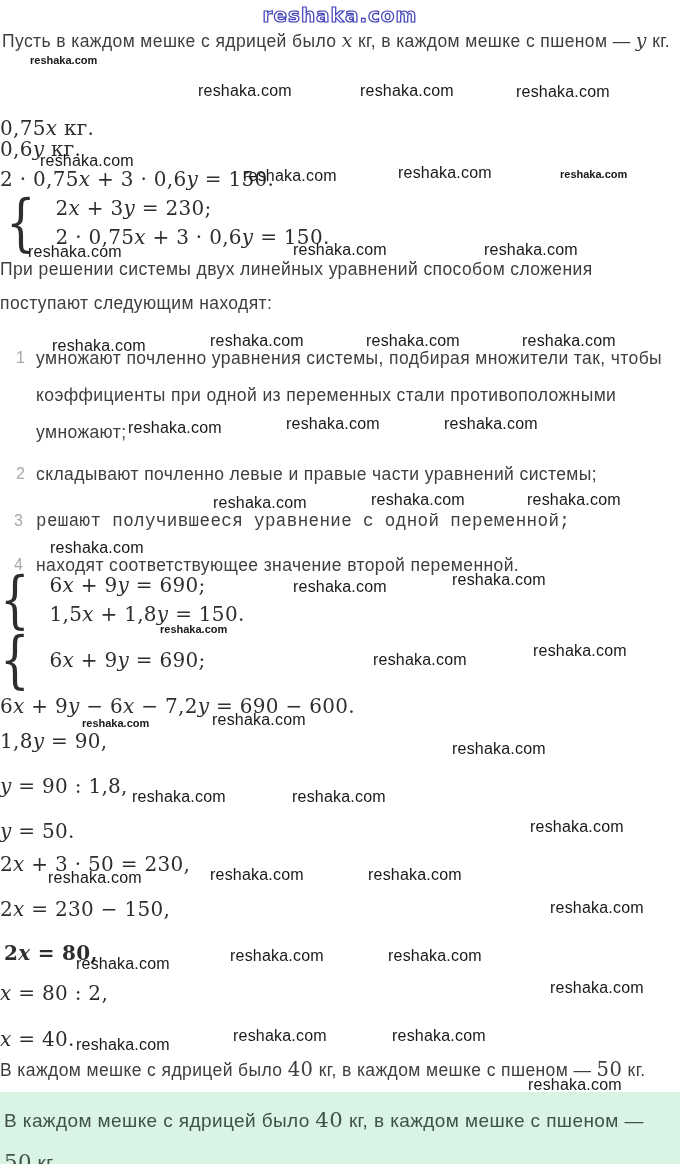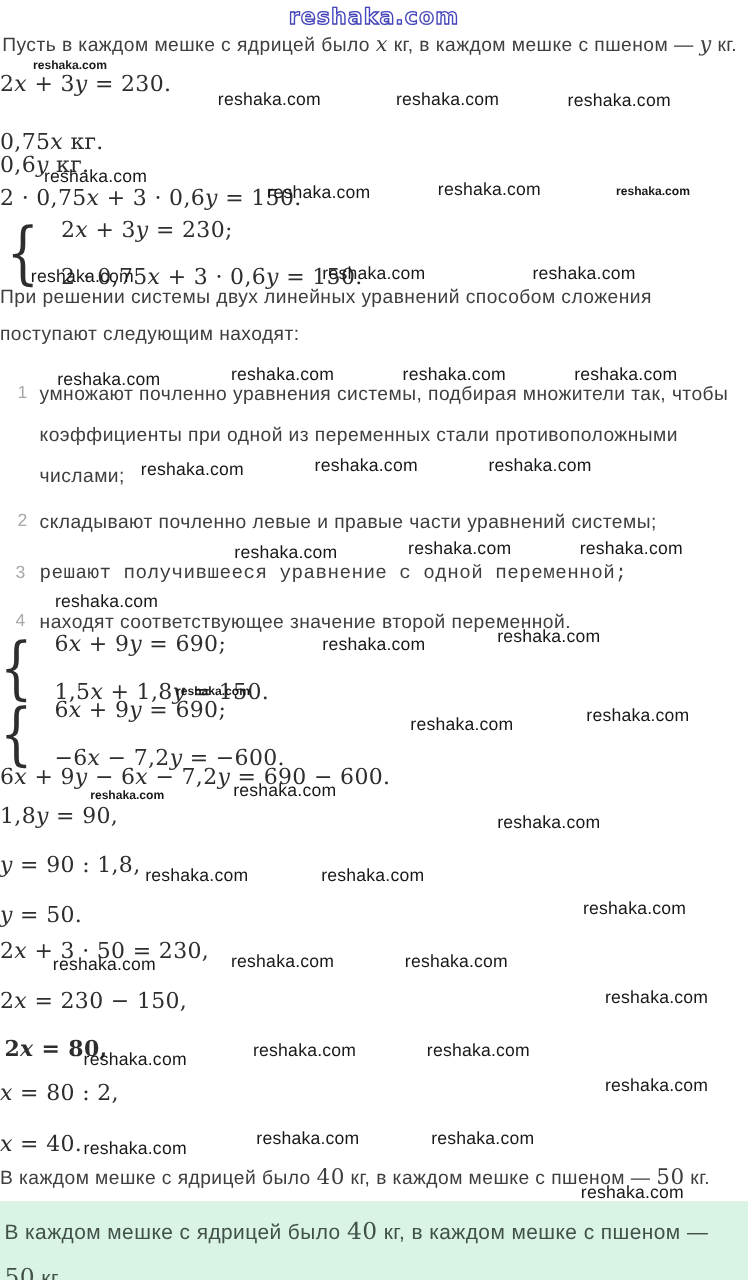--- a/index.html
+++ b/index.html
@@ -18,21 +18,21 @@
   .math{position:absolute;font-family:"DejaVu Serif",serif;font-size:20px;color:#2e2e2e;
         letter-spacing:0.3px;white-space:nowrap;}
   .mv{font-style:italic;font-family:"DejaVu Serif",serif;}
   .mixed .mv{font-size:1.08em;}
   .mixed .mn{font-family:"DejaVu Serif",serif;font-size:1.12em;}
 
   
   .system{position:absolute;display:flex;align-items:center;gap:10px;}
   .brace{font-family:"DejaVu Serif",serif;font-weight:300;color:#2e2e2e;font-size:62px;
          line-height:58px;transform:scaleX(.75);transform-origin:left center;}
-  .syslines{display:flex;flex-direction:column;gap:14px;}
+  .syslines{display:flex;flex-direction:column;}
   .sysline{font-family:"DejaVu Serif",serif;font-size:20px;color:#2e2e2e;letter-spacing:0.3px;
            line-height:29px;white-space:nowrap;}
 
   
   .stepnum{position:absolute;font-size:16px;color:#a8a8a8;}
 
   
   .wm{position:absolute;font-size:16px;color:#181818;letter-spacing:0.2px;white-space:nowrap;z-index:5;}
   .wm-sm{position:absolute;font-size:11px;font-weight:bold;color:#181818;white-space:nowrap;z-index:5;}
 
@@ -45,21 +45,20 @@
 <body>
 
 <div class="page">
 
   <div class="logo">reshaka.com</div>
 
   <div class="txt mixed" style="left:2px;top:29px;">Пусть в каждом мешке с ядрицей было <i class="mv">x</i> кг, в каждом мешке с пшеном — <i class="mv">y</i> кг.</div>
 
   <span class="wm-sm" style="left:30px;top:54px;">reshaka.com</span>
 
-  <div class="math" style="left:0;top:64px;">2<i class="mv">x</i> + 3<i class="mv">y</i> = 230.</div>
 
   <span class="wm" style="left:198px;top:82px;">reshaka.com</span>
   <span class="wm" style="left:360px;top:82px;">reshaka.com</span>
   <span class="wm" style="left:516px;top:83px;">reshaka.com</span>
 
   <div class="math" style="left:0;top:116px;">0,75<i class="mv">x</i> кг.</div>
   <div class="math" style="left:0;top:137px;">0,6<i class="mv">y</i> кг.</div>
 
   <span class="wm" style="left:40px;top:152px;">reshaka.com</span>
 
@@ -84,21 +83,21 @@
   <div class="txt" style="left:0;top:293px;">поступают следующим находят:</div>
 
   <span class="wm" style="left:52px;top:337px;">reshaka.com</span>
   <span class="wm" style="left:210px;top:332px;">reshaka.com</span>
   <span class="wm" style="left:366px;top:332px;">reshaka.com</span>
   <span class="wm" style="left:522px;top:332px;">reshaka.com</span>
 
   <span class="stepnum" style="left:16px;top:349px;">1</span>
   <div class="txt" style="left:36px;top:348px;">умножают почленно уравнения системы, подбирая множители так, чтобы</div>
   <div class="txt" style="left:36px;top:385px;">коэффициенты при одной из переменных стали противоположными</div>
-  <div class="txt" style="left:36px;top:422px;">числами;</div>
+  <div class="txt" style="left:36px;top:422px;">умножают;</div>
   <span class="wm" style="left:128px;top:419px;">reshaka.com</span>
   <span class="wm" style="left:286px;top:415px;">reshaka.com</span>
   <span class="wm" style="left:444px;top:415px;">reshaka.com</span>
 
   <span class="stepnum" style="left:16px;top:465px;">2</span>
   <div class="txt" style="left:36px;top:464px;">складывают почленно левые и правые части уравнений системы;</div>
 
   <span class="wm" style="left:213px;top:494px;">reshaka.com</span>
   <span class="wm" style="left:371px;top:491px;">reshaka.com</span>
   <span class="wm" style="left:527px;top:491px;">reshaka.com</span>
@@ -120,21 +119,20 @@
   </div>
   <span class="wm" style="left:293px;top:578px;">reshaka.com</span>
   <span class="wm" style="left:452px;top:571px;">reshaka.com</span>
 
   <span class="wm-sm" style="left:160px;top:623px;">reshaka.com</span>
 
   <div class="system" style="left:0;top:631px;">
     <span class="brace">{</span>
     <span class="syslines">
       <span class="sysline math" style="position:static;">6<i class="mv">x</i> + 9<i class="mv">y</i> = 690;</span>
-      <span class="sysline math" style="position:static;">−6<i class="mv">x</i> − 7,2<i class="mv">y</i> = −600.</span>
     </span>
   </div>
   <span class="wm" style="left:373px;top:651px;">reshaka.com</span>
   <span class="wm" style="left:533px;top:642px;">reshaka.com</span>
 
   <div class="math" style="left:0;top:694px;">6<i class="mv">x</i> + 9<i class="mv">y</i> − 6<i class="mv">x</i> − 7,2<i class="mv">y</i> = 690 − 600.</div>
   <span class="wm-sm" style="left:82px;top:717px;">reshaka.com</span>
   <span class="wm" style="left:212px;top:711px;">reshaka.com</span>
 
   <div class="math" style="left:0;top:729px;">1,8<i class="mv">y</i> = 90,</div>

